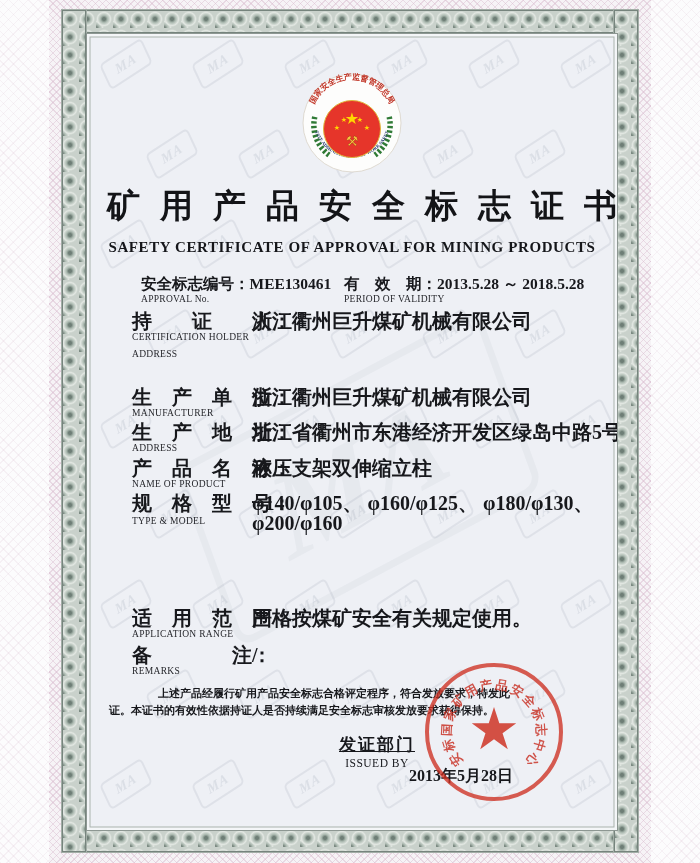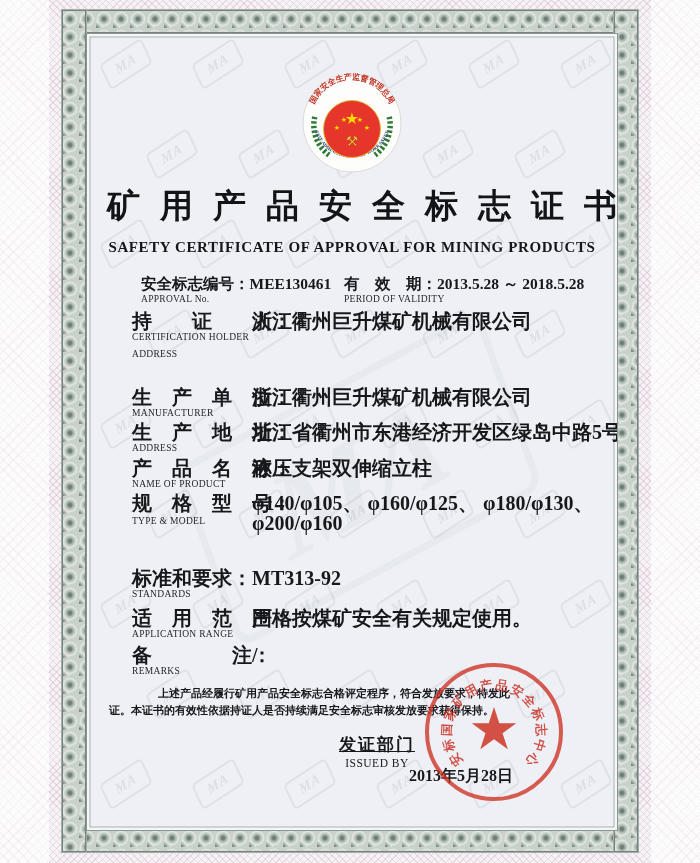--- a/index.html
+++ b/index.html
@@ -257,27 +257,20 @@
           </div>
         <div class="sub">NAME OF PRODUCT</div>
       </div>
       <div class="field" style="top:459px">
         <div class="fmain">
             <span class="flabel">规　格　型　号：</span>
             <span class="fvalues"><span>φ140/φ105、 φ160/φ125、 φ180/φ130、</span><span class="fvalue2">φ200/φ160</span></span>
           </div>
         <div class="sub" style="margin-top:-18px">TYPE &amp; MODEL</div>
       </div>
-      <div class="field" style="top:534px">
-        <div class="fmain">
-            <span class="flabel">标准和要求：</span>
-            <span class="fvalues"><span>MT313-92</span></span>
-          </div>
-        <div class="sub">STANDARDS</div>
-      </div>
       <div class="field" style="top:574px">
         <div class="fmain">
             <span class="flabel">适　用　范　围：</span>
             <span class="fvalues"><span>严格按煤矿安全有关规定使用。</span></span>
           </div>
         <div class="sub">APPLICATION RANGE</div>
       </div>
       <div class="field" style="top:611px">
         <div class="fmain">
             <span class="flabel">备　　　　注：</span>

